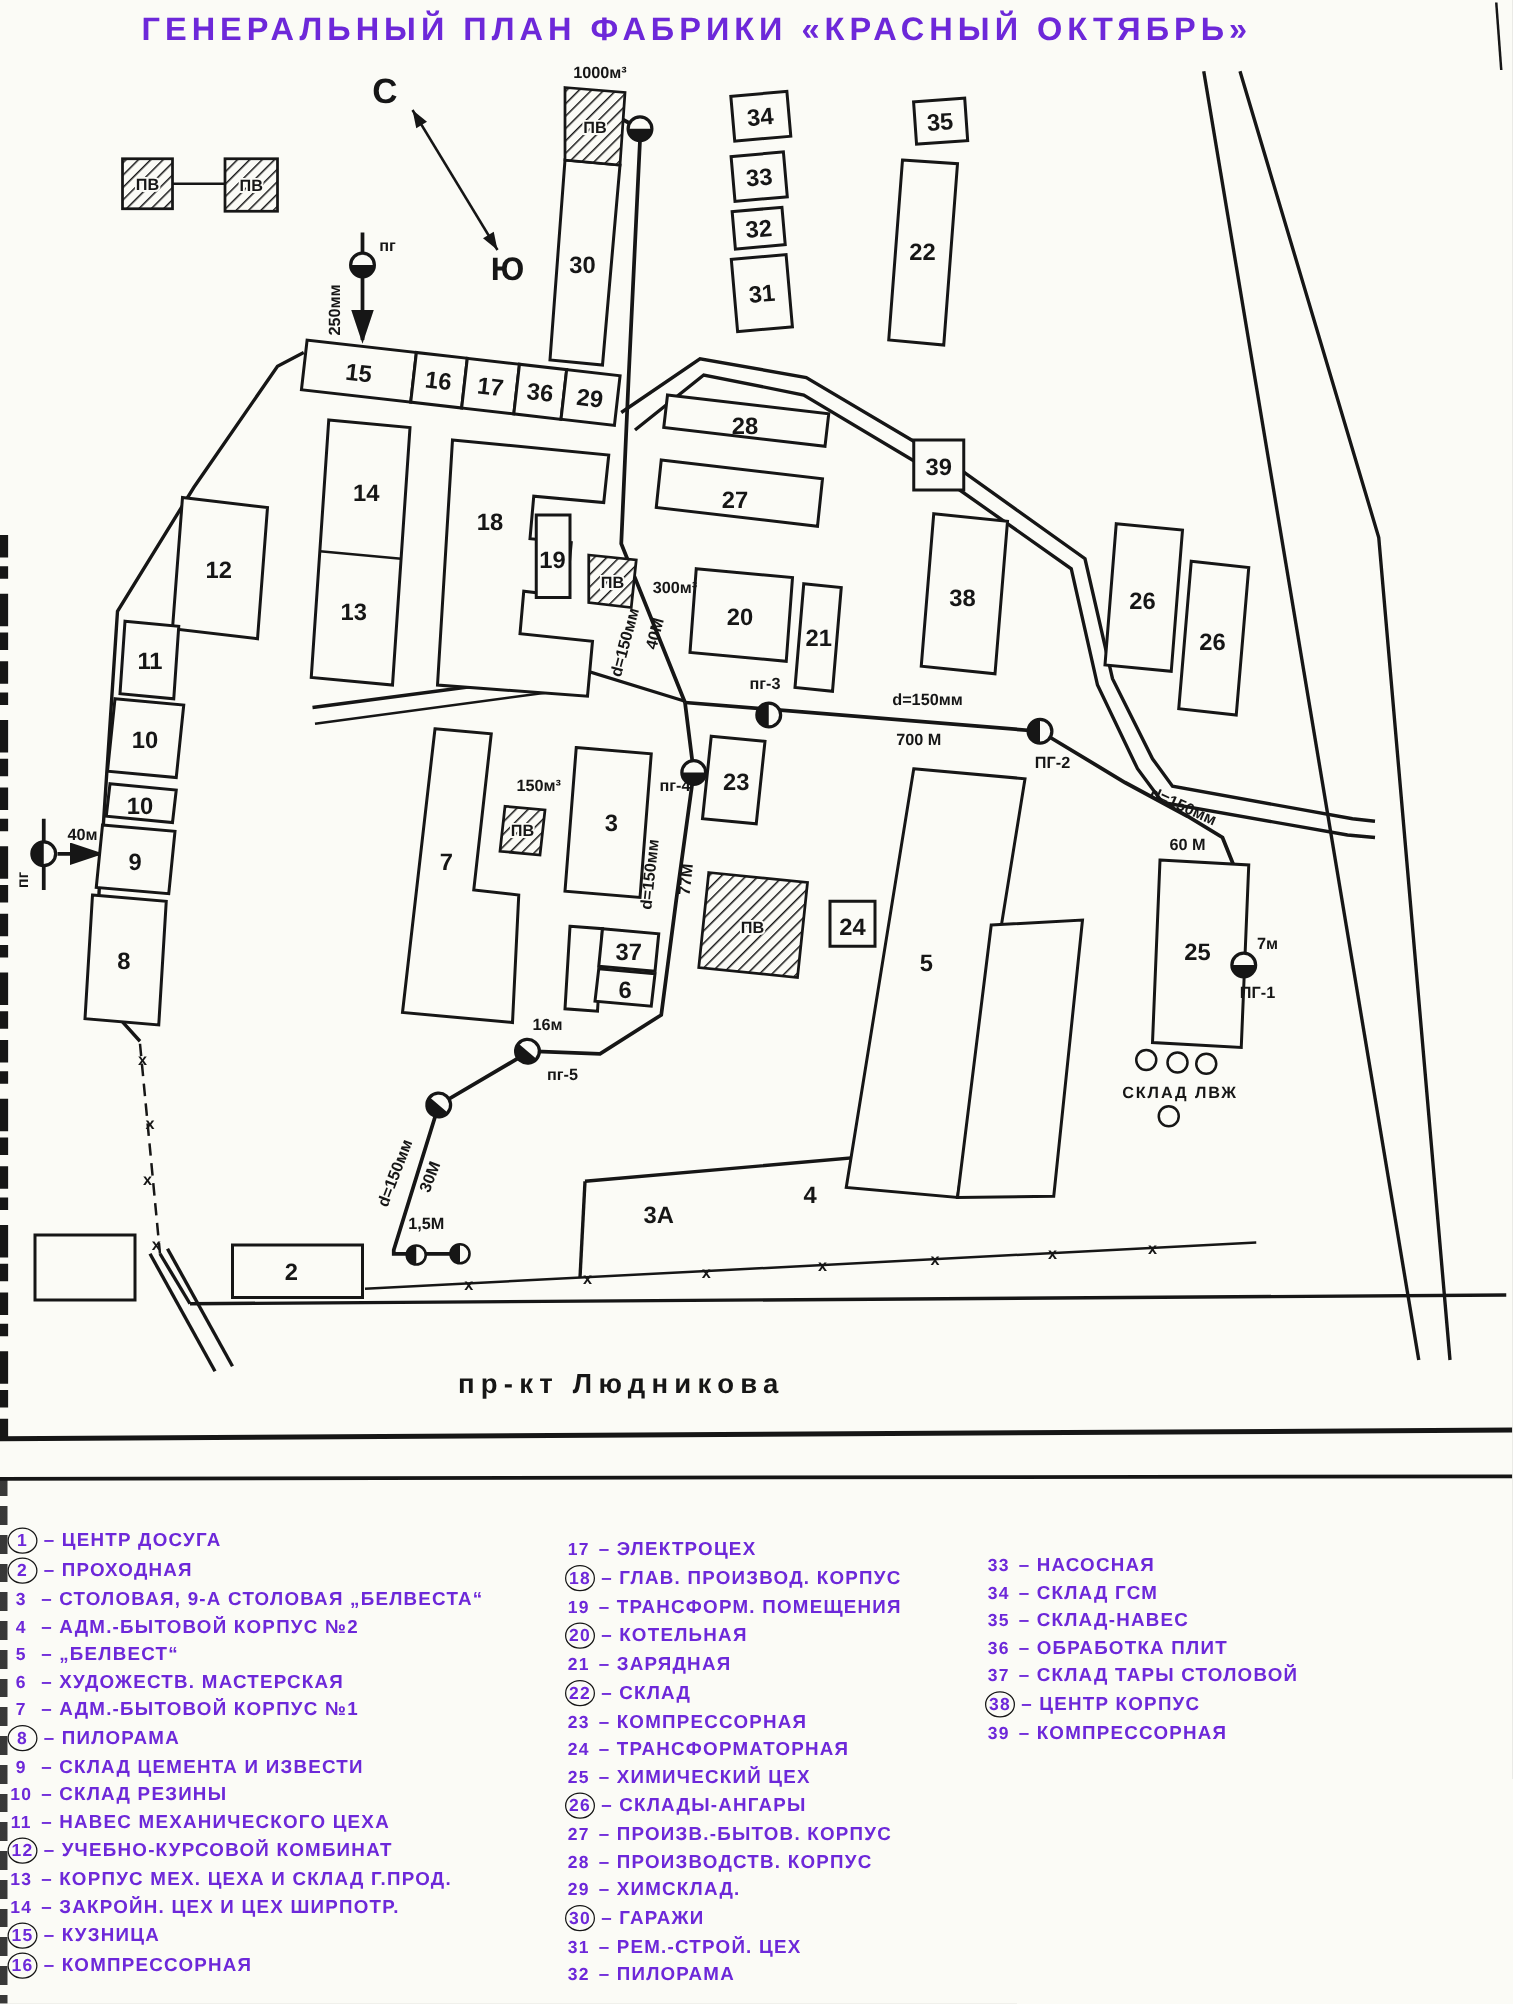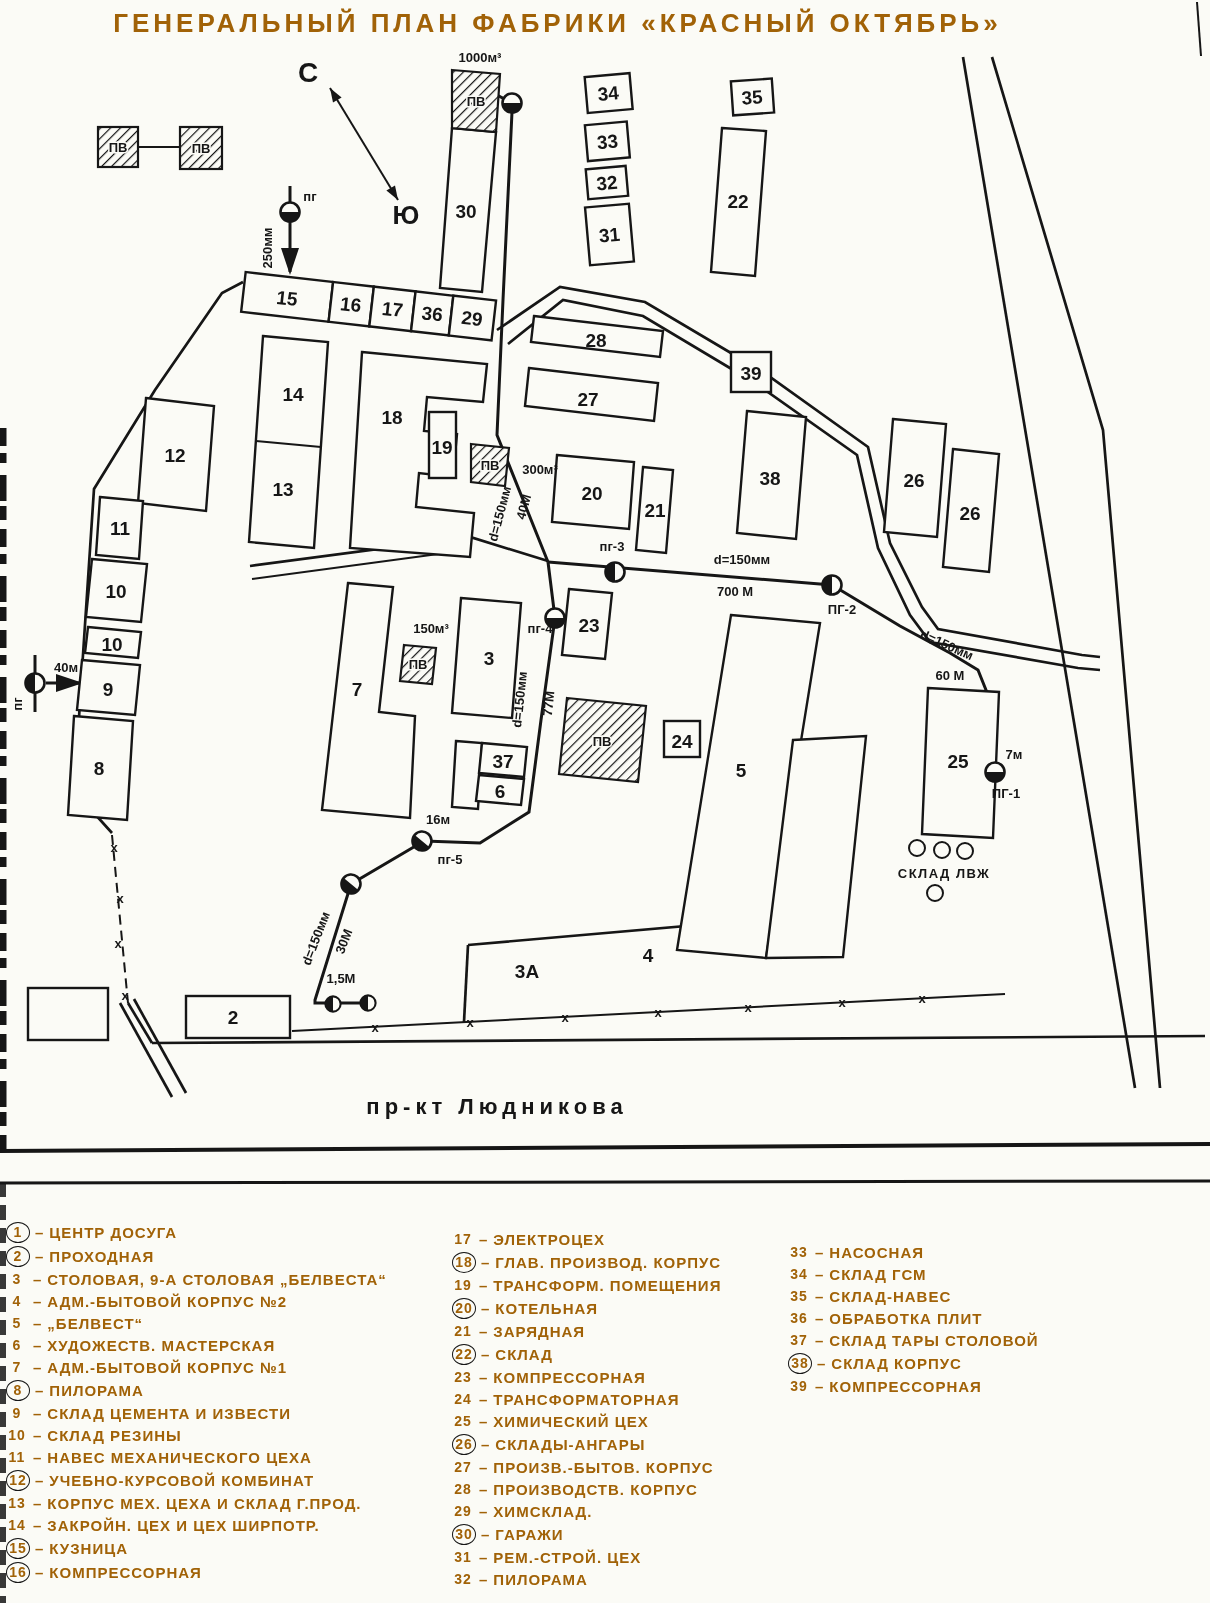--- a/index.html
+++ b/index.html
@@ -1,17 +1,17 @@
 <!DOCTYPE html>
 <html><head>
 <meta charset="utf-8">
 <style>
   html,body{margin:0;padding:0;background:#dededa;}
   .page{position:relative;width:1210px;height:1603px;background:#fbfbf6;overflow:hidden;
-        font-family:"Liberation Sans",sans-serif;color:#a16207;}
+        font-family:"Liberation Sans",sans-serif;color:#6d28d9;}
   .title{position:absolute;top:8px;left:0;width:1115px;text-align:center;
          font-size:26px;font-weight:700;letter-spacing:4px;white-space:nowrap;}
   svg{position:absolute;left:0;top:0;}
   svg text{font-family:"Liberation Sans",sans-serif;fill:#161616;}
   .blabel{font-size:19px;font-weight:600;text-anchor:middle;}
   .slabel{font-size:13px;font-weight:600;text-anchor:middle;}
   .pv{font-size:13px;font-weight:700;text-anchor:middle;paint-order:stroke;stroke:#fbfbf6;stroke-width:3px;}
   .bld{fill:#fbfbf6;stroke:#161616;stroke-width:2.4;}
   .hatchbox{fill:url(#hatch);stroke:#161616;stroke-width:2.2;}
   .pipe{stroke:#161616;stroke-width:3;fill:none;}
@@ -476,21 +476,21 @@
         <span class="txt">ОБРАБОТКА ПЛИТ</span>
       </div>
     <div class="li">
         <span class="num" data-circled="false">37</span>
         <span class="sep">–</span>
         <span class="txt">СКЛАД ТАРЫ СТОЛОВОЙ</span>
       </div>
     <div class="li">
         <span class="num" data-circled="true">38</span>
         <span class="sep">–</span>
-        <span class="txt">СКЛАД КОРПУС</span>
+        <span class="txt">ЦЕНТР КОРПУС</span>
       </div>
     <div class="li">
         <span class="num" data-circled="false">39</span>
         <span class="sep">–</span>
         <span class="txt">КОМПРЕССОРНАЯ</span>
       </div>
   </div>
 
 </div>
 

